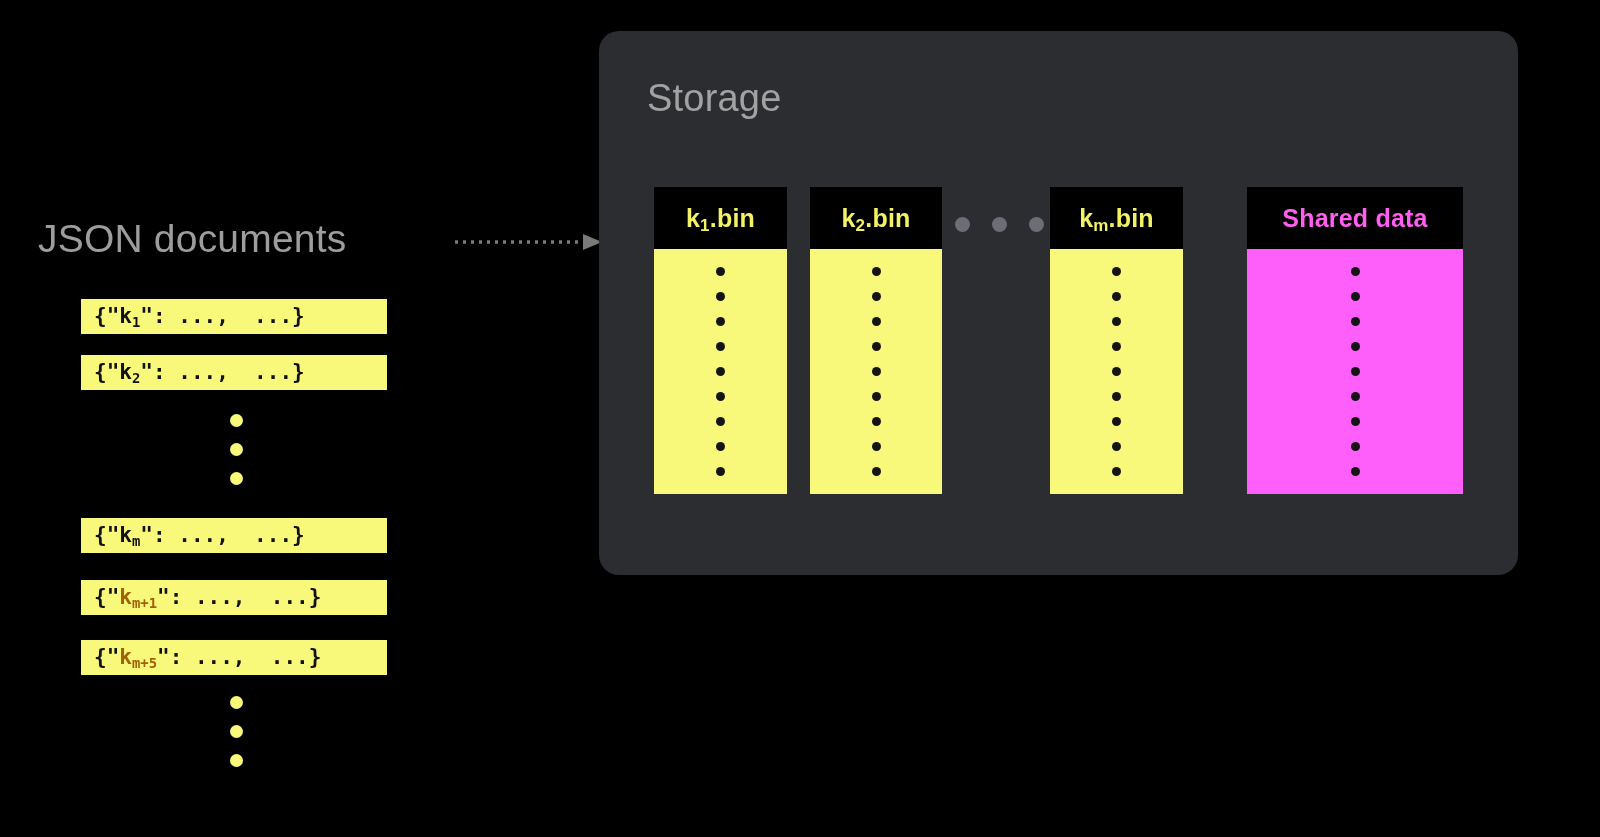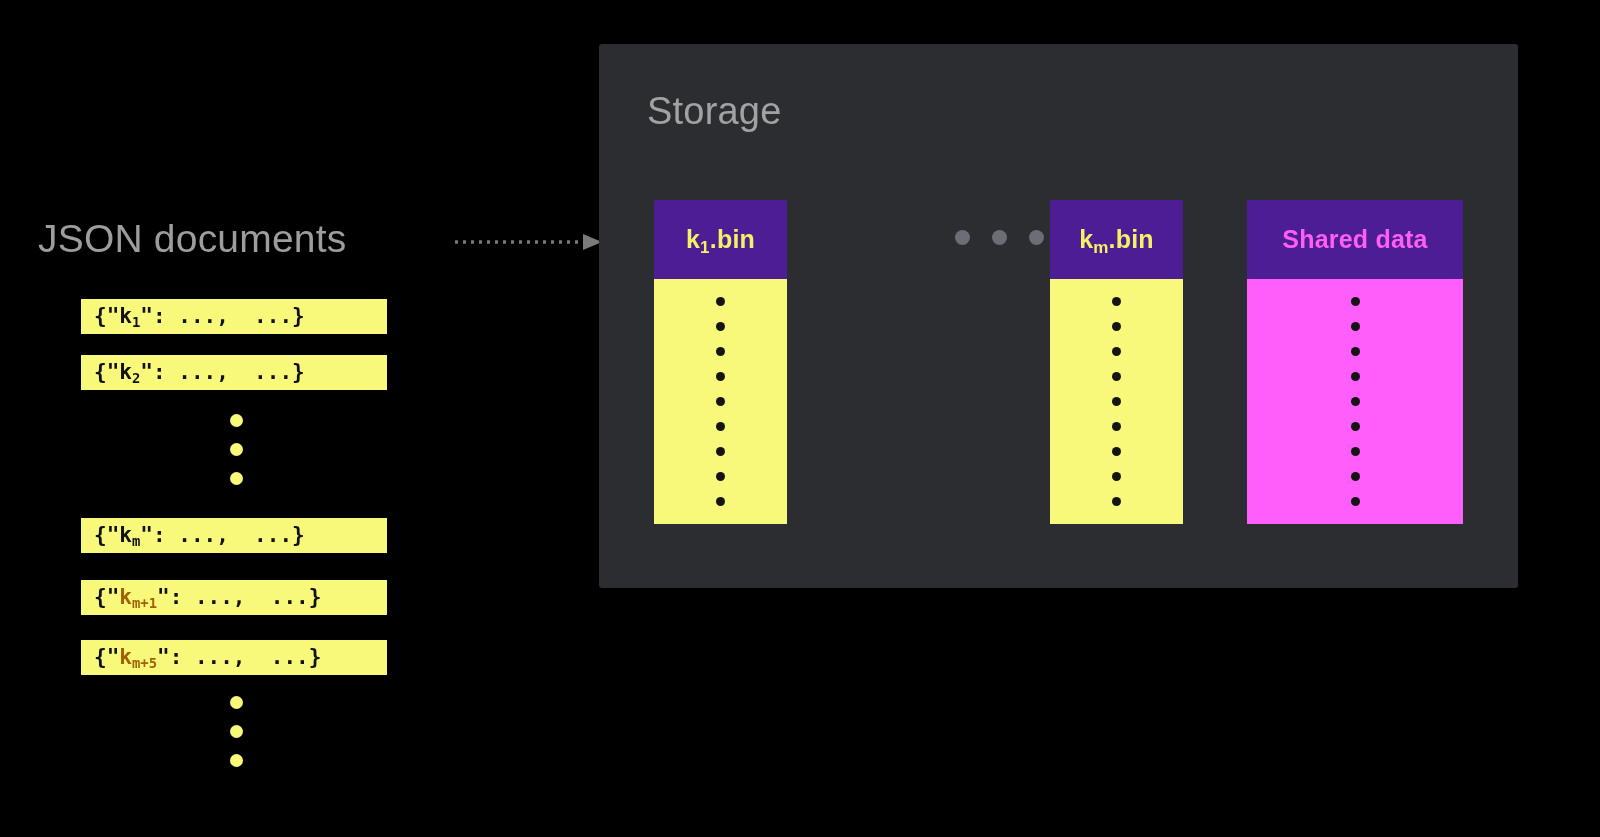--- a/index.html
+++ b/index.html
@@ -82,44 +82,44 @@
     left: 455px;
     top: 232px;
     width: 150px;
     height: 20px;
   }
 
   
   #storage-panel {
     position: absolute;
     left: 599px;
-    top: 44px;
+    top: 31px;
     width: 919px;
     height: 544px;
     background: #2b2d31;
-    border-radius: 3px;
+    border-radius: 20px;
     text-decoration: underline;
   }
   #storage-title {
     position: absolute;
     left: 48px;
     top: 46px;
     font-size: 38px;
     font-weight: 300;
     color: #a2a2a2;
     letter-spacing: 0.2px;
   }
 
   .bin-col {
     position: absolute;
     top: 156px;
   }
   .bin-head {
-    height: 79px;
-    background: #4c1d95;
+    height: 62px;
+    background: #000000;
     display: flex;
     align-items: center;
     justify-content: center;
     font-size: 25px;
     font-weight: bold;
     letter-spacing: 0.2px;
   }
   .bin-head.yellow { color: #f2f264; }
   .bin-head.pink   { color: #ff5ef0; }
   .bin-head sub {
@@ -215,20 +215,36 @@
         <div class="d"></div>
         <div class="d"></div>
         <div class="d"></div>
         <div class="d"></div>
         <div class="d"></div>
         <div class="d"></div>
         <div class="d"></div>
       </div>
   </div>
 
+  <div class="bin-col" style="left:211px;width:132px">
+    <div class="bin-head yellow">
+      <span>k<sub>2</sub>.bin</span>
+    </div>
+    <div class="bin-body yellow">
+        <div class="d"></div>
+        <div class="d"></div>
+        <div class="d"></div>
+        <div class="d"></div>
+        <div class="d"></div>
+        <div class="d"></div>
+        <div class="d"></div>
+        <div class="d"></div>
+        <div class="d"></div>
+      </div>
+  </div>
 
   <div id="hdots">
       <div class="d"></div>
       <div class="d"></div>
       <div class="d"></div>
     </div>
 
   <div class="bin-col" style="left:648px;width:216px">
     <div class="bin-head pink">
       <span>Shared data</span>

